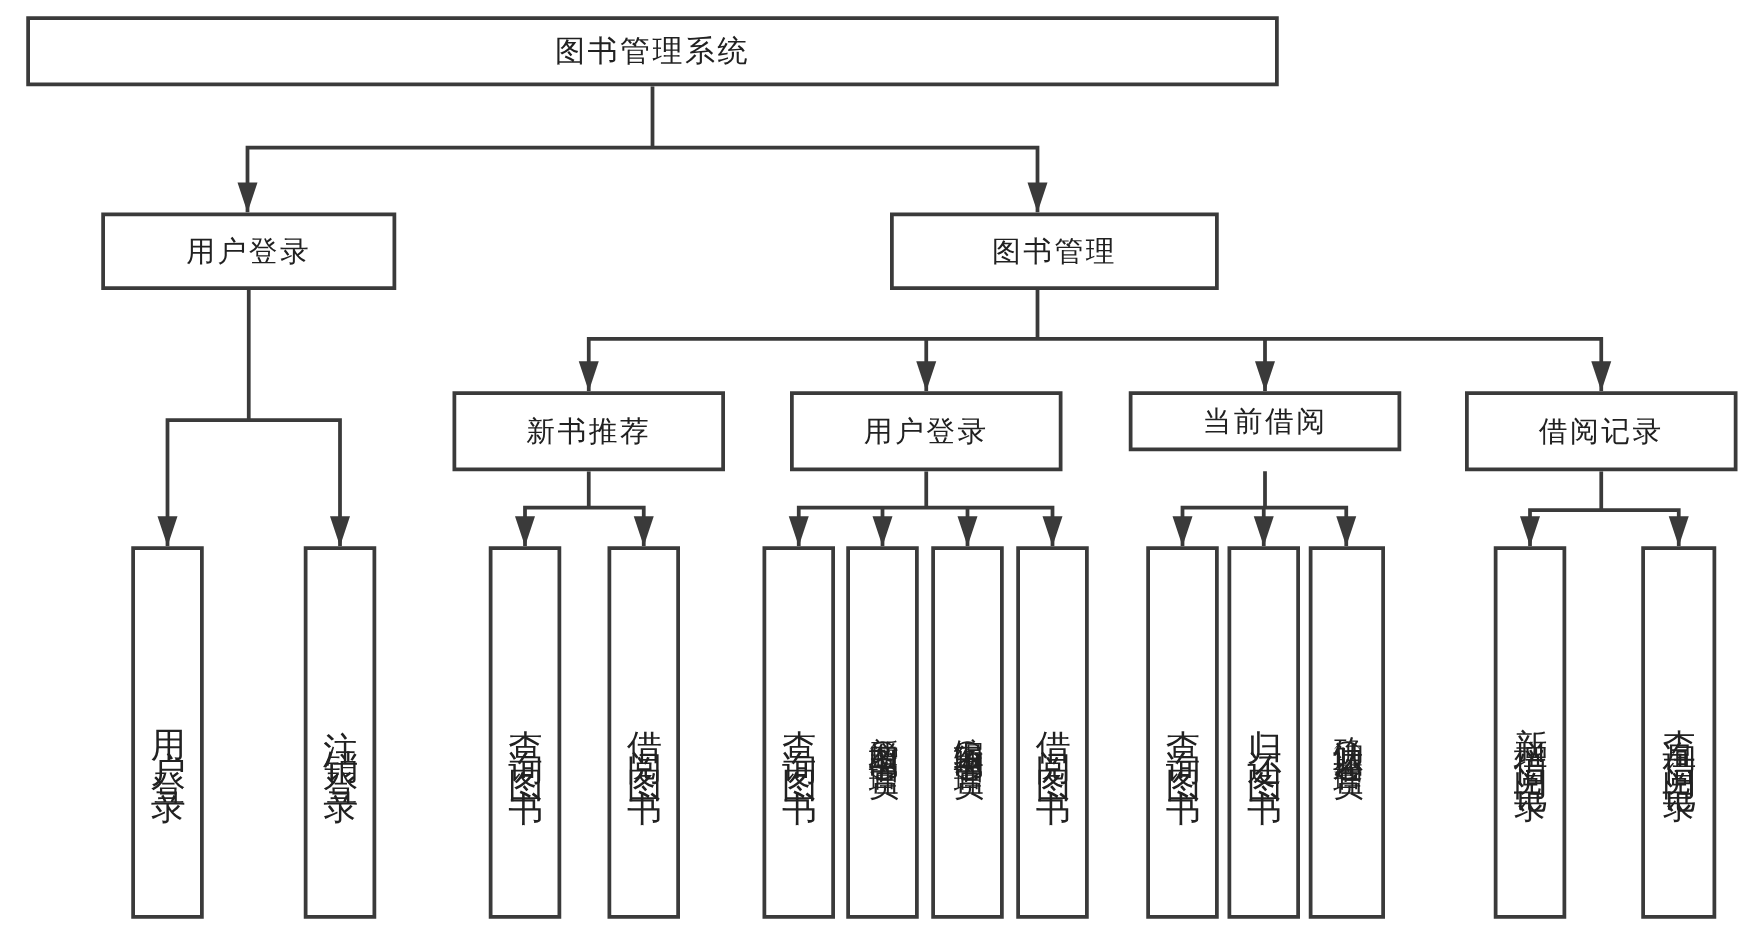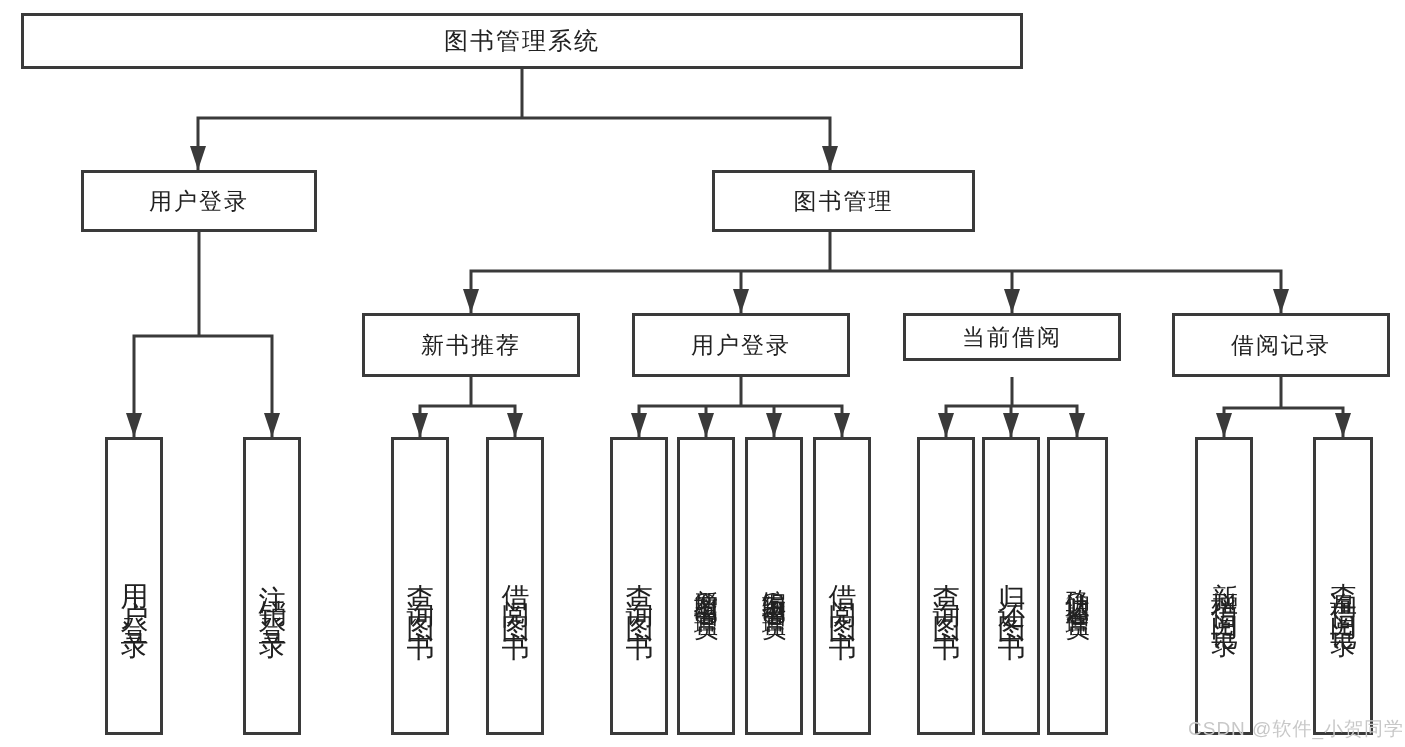--- a/index.html
+++ b/index.html
@@ -135,15 +135,14 @@
     <span>确认归还（管理员）</span>
   </div>
 
   <div class="node leaf six" style="left:1195px; top:437px; width:58px; height:298px;">
     <span>新增借阅记录</span>
   </div>
   <div class="node leaf six" style="left:1313px; top:437px; width:60px; height:298px;">
     <span>查询借阅记录</span>
   </div>
 
-  <div class="watermark">CSDN @软件_小贺同学</div>
 
 </div>
 
 </body></html>

